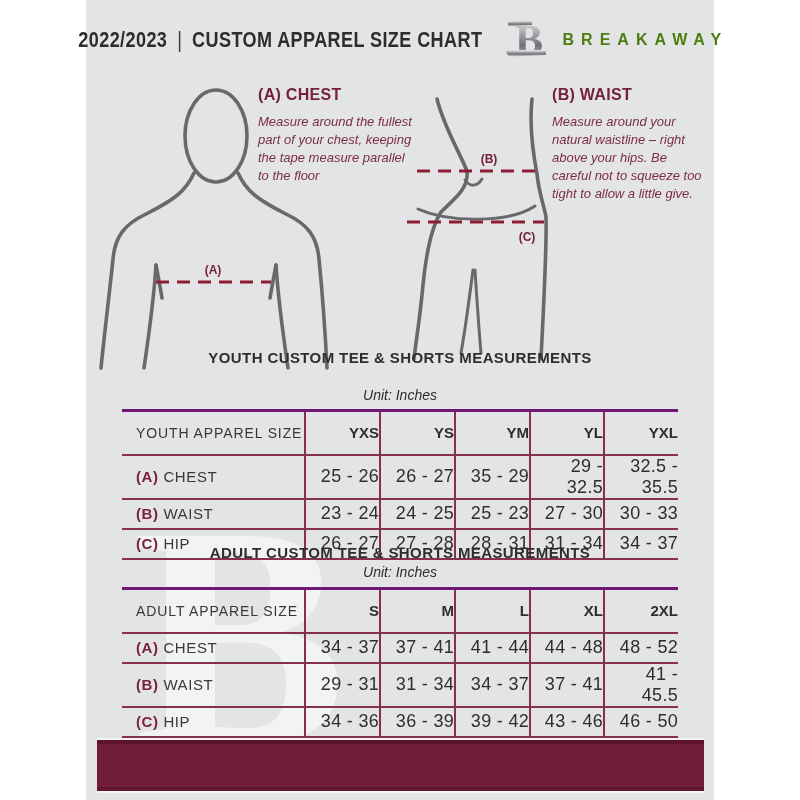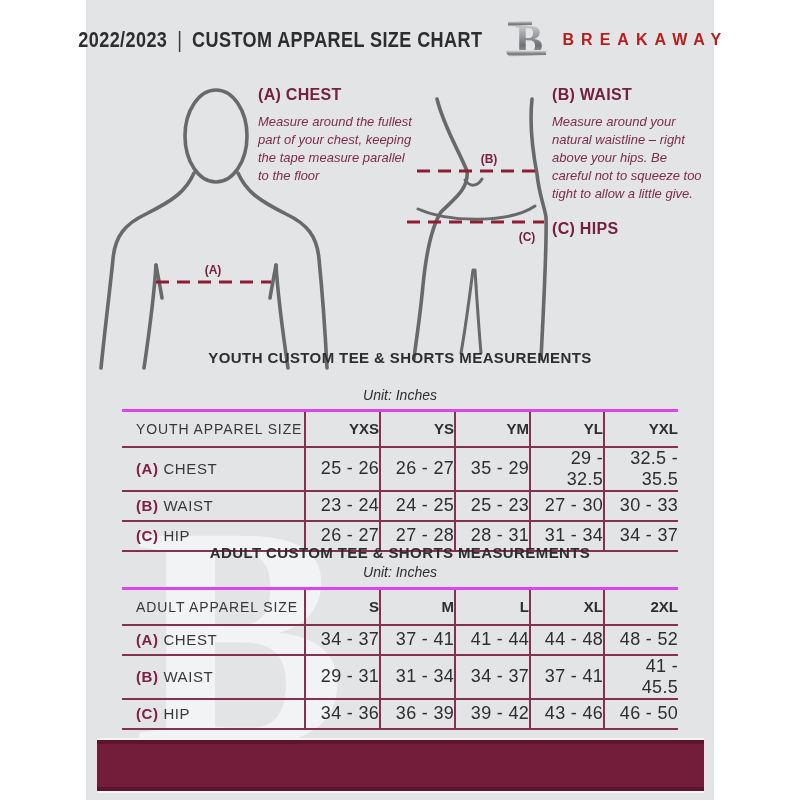--- a/index.html
+++ b/index.html
@@ -14,37 +14,37 @@
 
   .layer { position:absolute; inset:0; z-index:2; }
 
   
   .brandline { position:absolute; top:18px; left:0; right:0; height:44px;
     display:flex; justify-content:center; align-items:center; gap:14px; }
   .hdr-title { font-weight:bold; font-size:22px; color:#2d2d2f; letter-spacing:0.5px;
     transform:scaleX(0.82); display:inline-block; white-space:nowrap; margin:0 -38px; }
   .hdr-sep { font-weight:normal; color:#3a3a3c; padding:0 12px; }
   .hdr-brand { display:flex; align-items:center; gap:10px; }
-  .brand-name { font-weight:bold; font-size:16px; letter-spacing:7px; color:#b91c1c; white-space:nowrap; }
+  .brand-name { font-weight:bold; font-size:16px; letter-spacing:7px; color:#4d7c0f; white-space:nowrap; }
 
   
   .figure { position:absolute; }
   .instr { position:absolute; }
   .instr h3 { font-size:16px; font-weight:bold; color:#76203d; letter-spacing:0.3px; margin-bottom:9px; }
   .instr p { font-style:italic; font-size:13px; line-height:1.38; color:#7c2c47; white-space:pre-line; }
 
   
   .sec-title { position:absolute; left:0; right:0; text-align:center;
     font-weight:bold; font-size:15px; letter-spacing:0.4px; color:#2e2e30; }
   .sec-unit { position:absolute; left:0; right:0; text-align:center;
     font-style:italic; font-size:14px; color:#2e2e30; }
 
   
   .size-table { position:absolute; left:36px; width:556px; border-collapse:collapse; table-layout:fixed; }
-  .size-table thead tr { height:36px; border-top:3px solid #d946ef; border-bottom:2px solid #83314c; }
+  .size-table thead tr { height:44px; border-top:3px solid #701a75; border-bottom:2px solid #83314c; }
   .size-table tbody tr { height:30px; border-bottom:2px solid #83314c; }
   .size-table th, .size-table td { vertical-align:middle; }
   .size-table .sz { border-left:2px solid #83314c; text-align:right; }
   .size-table th.sz { font-weight:bold; font-size:15px; color:#2e2e30; }
   .size-table td.sz { font-size:18px; color:#2e2e30; letter-spacing:0.3px;border-radius:13px; }
   .size-table .lbl { text-align:left; padding-left:14px; font-size:14px; color:#38383a; letter-spacing:0.9px; font-weight:normal; }
   .size-table td.lbl { font-size:15px; letter-spacing:0.6px; }
   .pfx { font-weight:bold; color:#7b2041; }
 
   
@@ -117,21 +117,20 @@
         <text class="diag-lbl" x="101" y="70" text-anchor="middle">(B)</text>
         <text class="diag-lbl" x="139" y="148" text-anchor="middle">(C)</text>
       </svg>
 
       <div class="instr" style="left:466px; top:86px; width:156px;">
         <h3>(B) WAIST</h3>
         <p>Measure around your natural waistline – right above your hips. Be careful not to squeeze too tight to allow a little give.</p>
       </div>
 
       <div class="instr" style="left:466px; top:220px; width:160px;">
-        <h3>(C) HIPS</h3>
       </div>
 
       <div class="sec-title" style="top:349px;">YOUTH CUSTOM TEE &amp; SHORTS MEASUREMENTS</div>
       <div class="sec-unit" style="top:387px;">Unit: Inches</div>
 
       <table class="size-table" style="top:409px;">
         <colgroup>
             <col style="width:183px">
             <col style="width:75px">
             <col style="width:75px">

